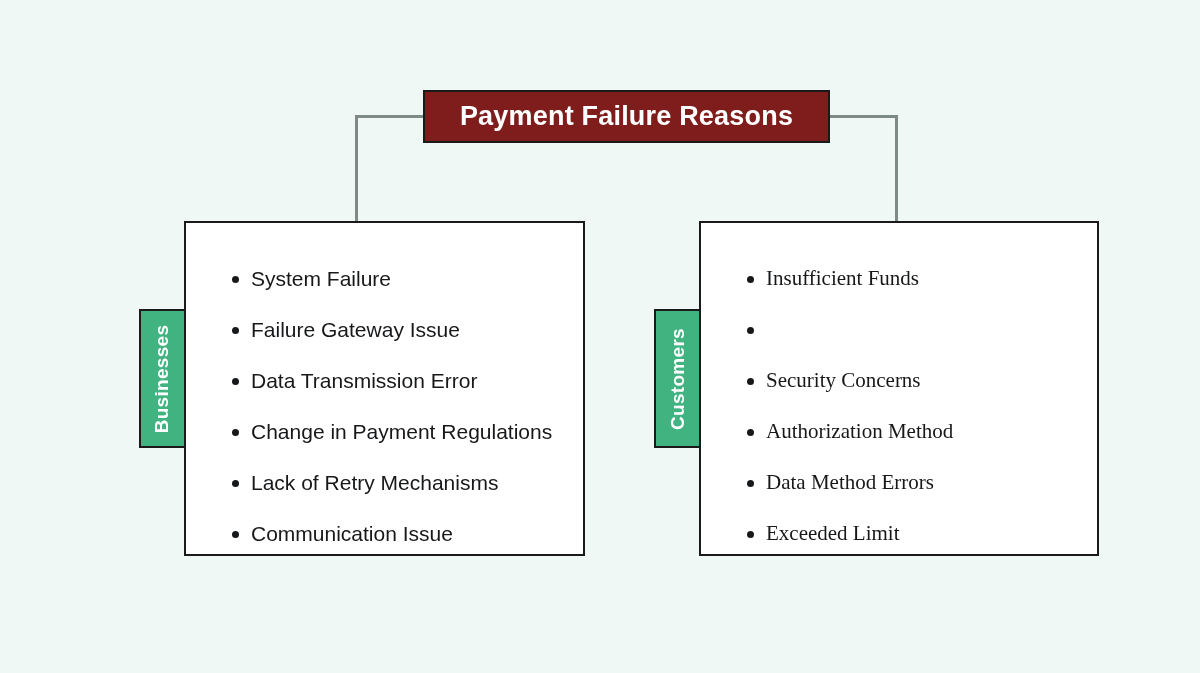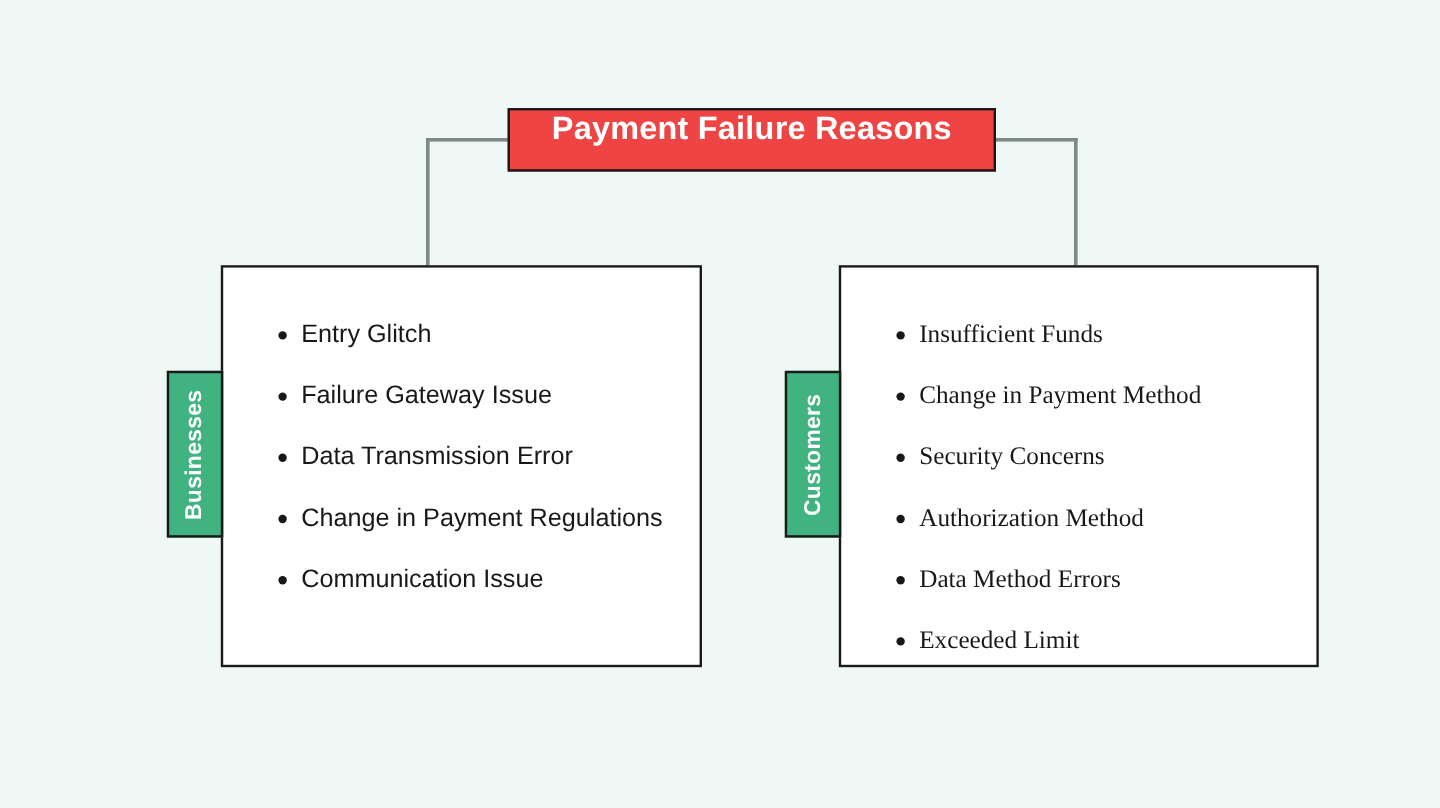--- a/index.html
+++ b/index.html
@@ -27,25 +27,25 @@
   .conn-h { height: 3px; }
   .conn-v { width: 3px; }
 
   
   #root-node {
     position: absolute;
     left: 423px;
     top: 90px;
     width: 407px;
     height: 53px;
-    background: #ef4444;
+    background: #7f1d1d;
     border: 2px solid #1a1a1a;
     box-sizing: border-box;
     display: flex;
-    align-items: flex-start;
+    align-items: center;
     justify-content: center;
   }
   #root-node .root-title {
     color: #ffffff;
     font-size: 27px;
     font-weight: bold;
     letter-spacing: 0.2px;
     white-space: nowrap;
   }
 
@@ -136,50 +136,53 @@
   <div class="conn conn-v" style="left:895px; top:115px; height:108px;"></div>
 
   <div id="root-node">
     <span class="root-title">Payment Failure Reasons</span>
   </div>
 
   <div class="panel" id="panel-businesses">
     <ul class="panel-list">
       <li>
         <span class="bullet"></span>
-        <span>Entry Glitch</span>
+        <span>System Failure</span>
       </li>
       <li>
         <span class="bullet"></span>
         <span>Failure Gateway Issue</span>
       </li>
       <li>
         <span class="bullet"></span>
         <span>Data Transmission Error</span>
       </li>
       <li>
         <span class="bullet"></span>
         <span>Change in Payment Regulations</span>
+      </li>
+      <li>
+        <span class="bullet"></span>
+        <span>Lack of Retry Mechanisms</span>
       </li>
       <li>
         <span class="bullet"></span>
         <span>Communication Issue</span>
       </li>
     </ul>
   </div>
 
   <div class="panel" id="panel-customers">
     <ul class="panel-list">
       <li>
         <span class="bullet"></span>
         <span>Insufficient Funds</span>
       </li>
       <li>
         <span class="bullet"></span>
-        <span>Change in Payment Method</span>
       </li>
       <li>
         <span class="bullet"></span>
         <span>Security Concerns</span>
       </li>
       <li>
         <span class="bullet"></span>
         <span>Authorization Method</span>
       </li>
       <li>

